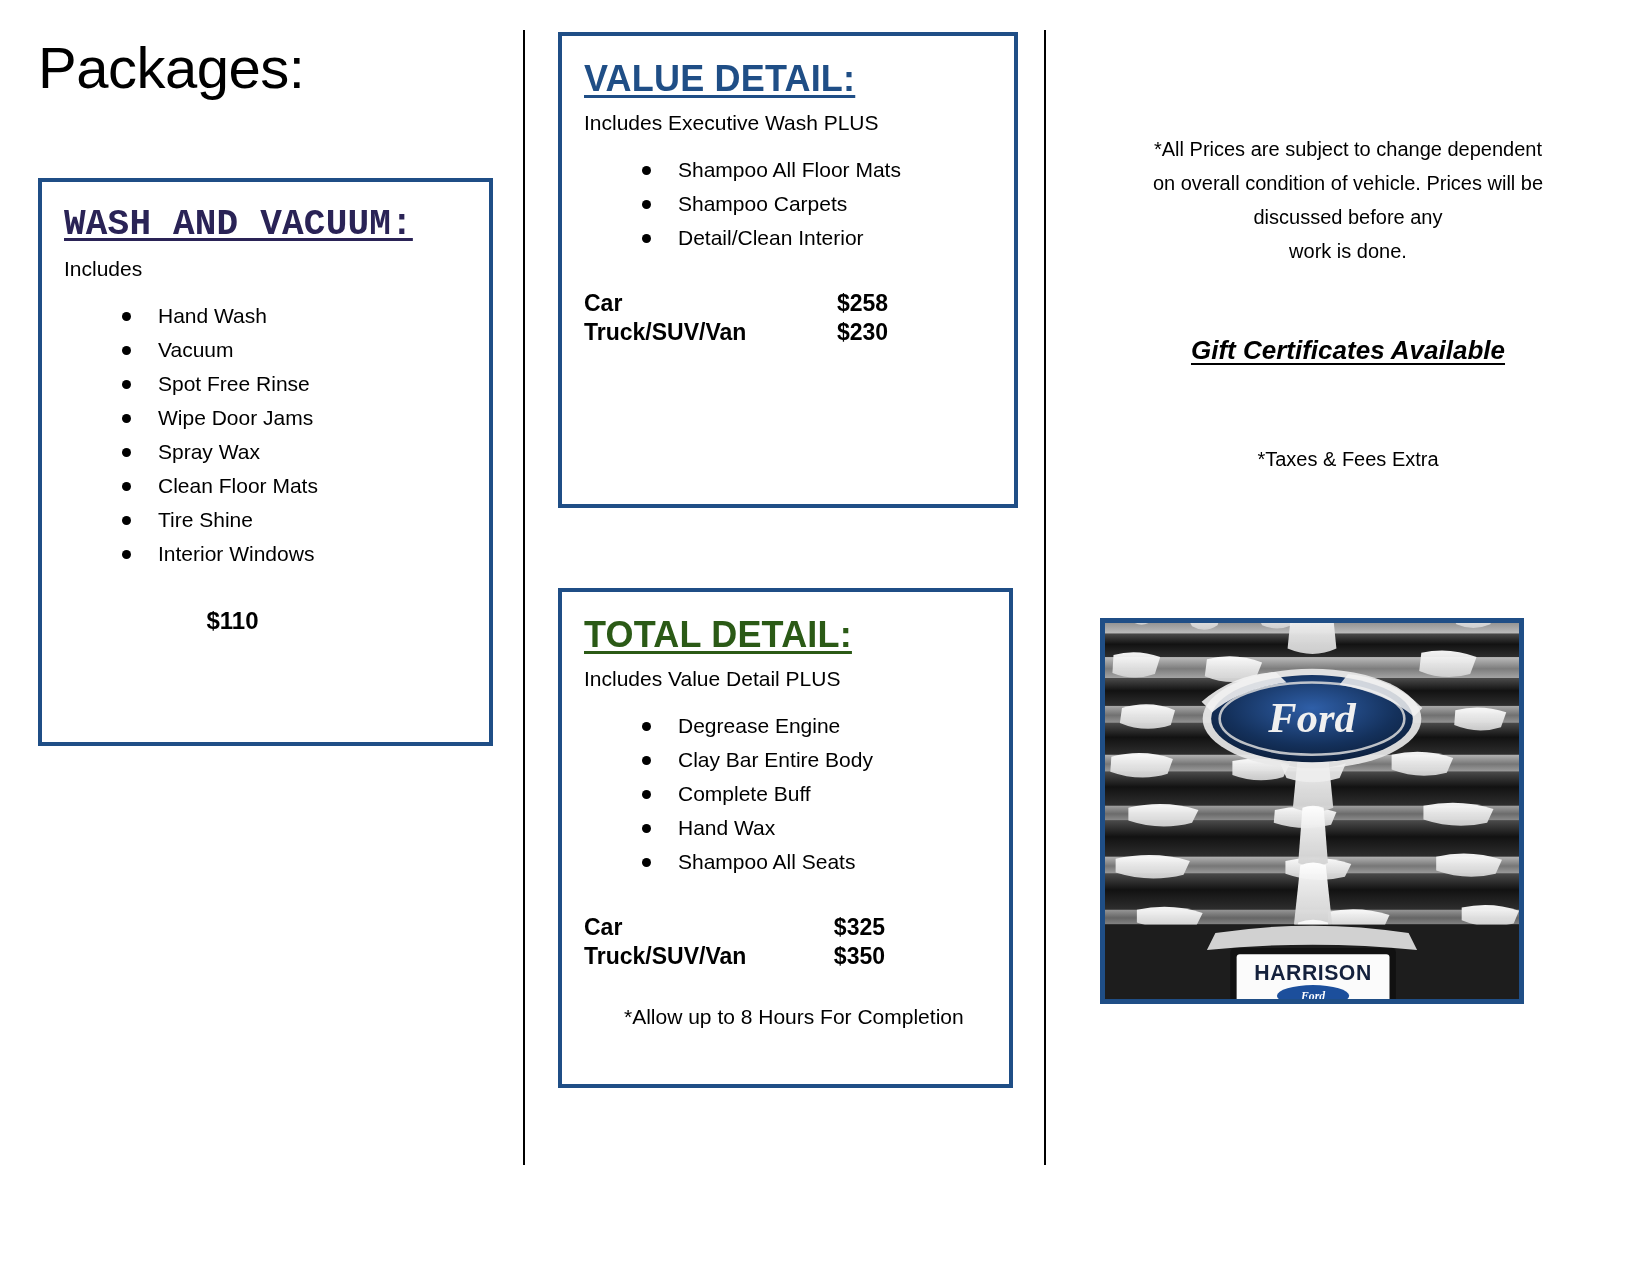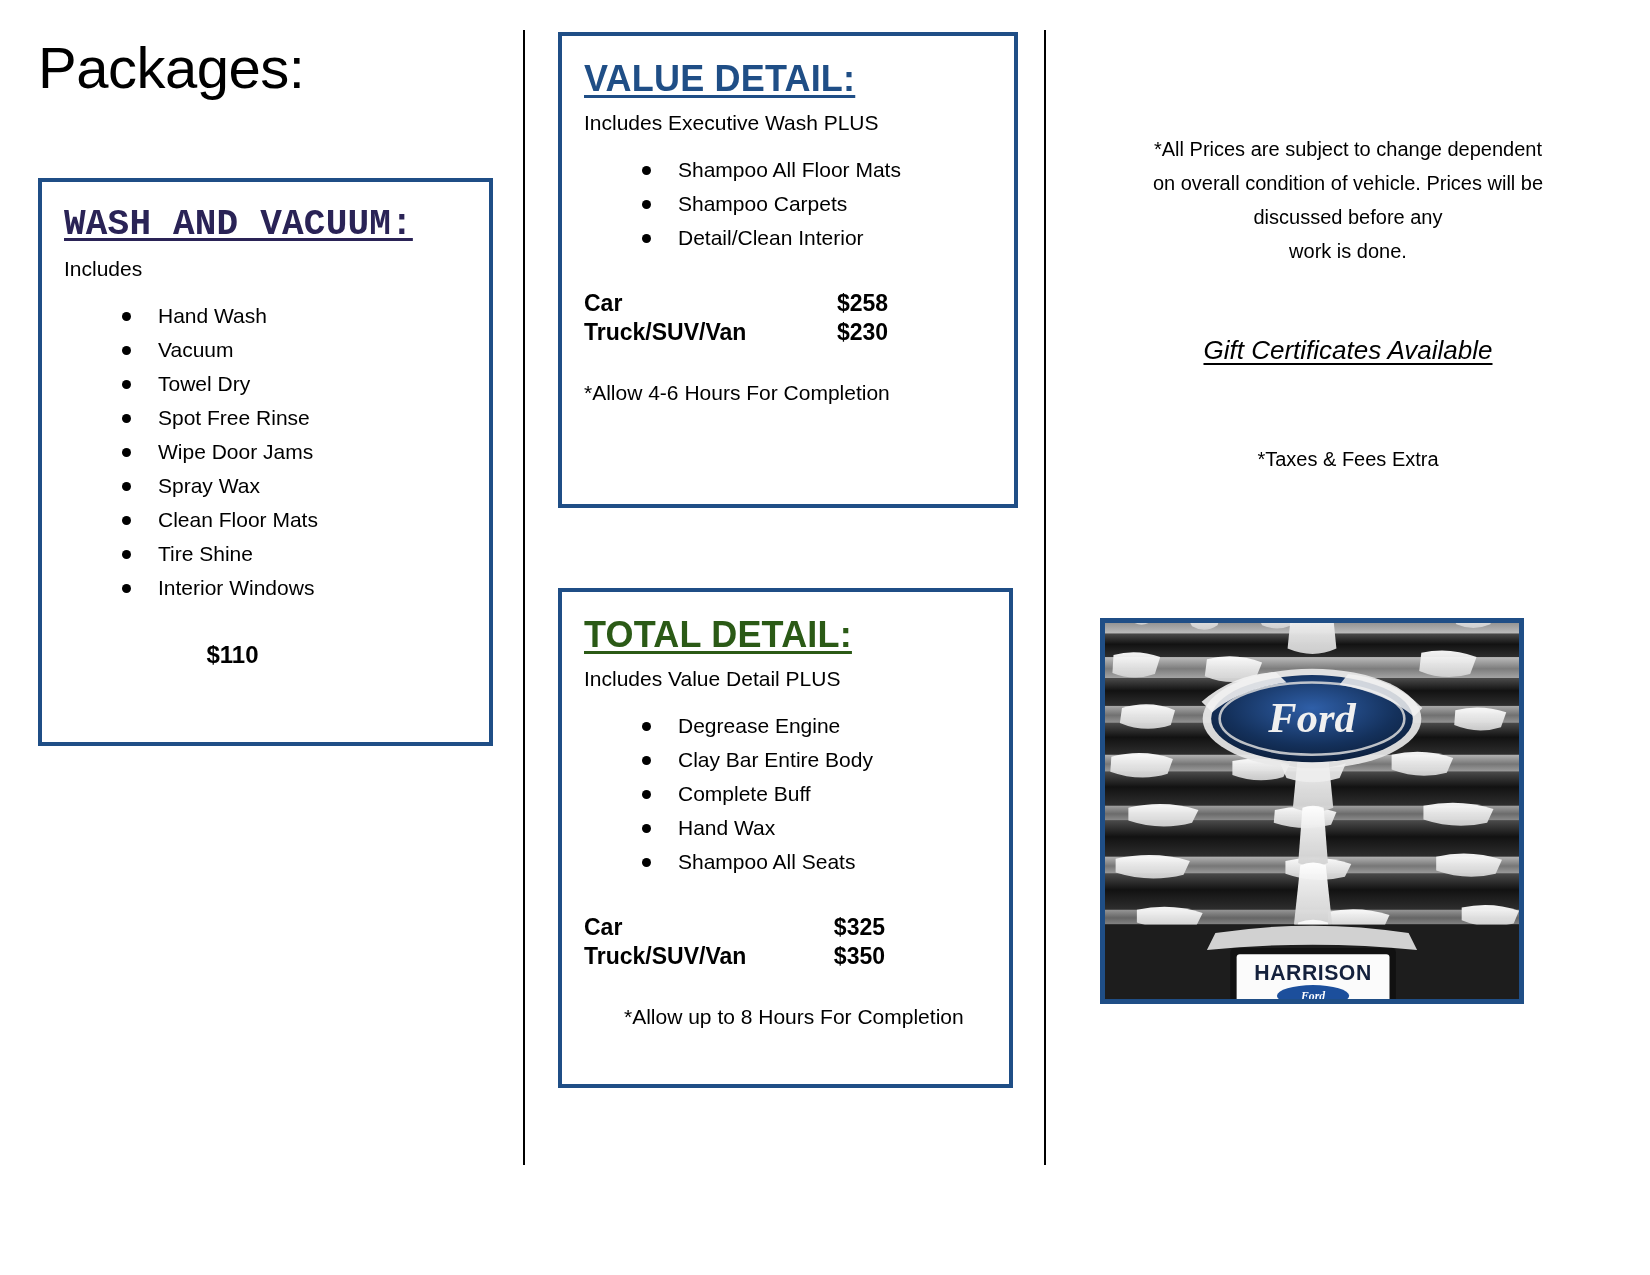--- a/index.html
+++ b/index.html
@@ -157,21 +157,21 @@
     font-size: 20px;
     line-height: 1.7;
   }
   .gift-cert {
     position: absolute;
     left: 34px;
     top: 335px;
     width: 540px;
     text-align: center;
     font-size: 26px;
-    font-weight: normal;
+    font-weight: bold;
     font-style: italic;
     text-decoration: underline;
     text-underline-offset: 4px;
   }
   .taxes-note {
     position: absolute;
     left: 34px;
     top: 448px;
     width: 540px;
     text-align: center;
@@ -209,21 +209,20 @@
 
     <div class="page-title">Packages:</div>
 
     <div class="box box-wash">
       <div class="box-inner">
         <div class="pkg-heading heading-navy">WASH AND VACUUM:</div>
         <div class="includes-line">Includes</div>
         <ul class="feature-list">
           <li>Hand Wash</li>
           <li>Vacuum</li>
-          <li>Towel Dry</li>
           <li>Spot Free Rinse</li>
           <li>Wipe Door Jams</li>
           <li>Spray Wax</li>
           <li>Clean Floor Mats</li>
           <li>Tire Shine</li>
           <li>Interior Windows</li>
         </ul>
         <div class="single-price">$110</div>
       </div>
     </div>
@@ -246,21 +245,20 @@
             <tr>
               <td class="price-label">Car</td>
               <td class="price-value">$258</td>
             </tr>
             <tr>
               <td class="price-label">Truck/SUV/Van</td>
               <td class="price-value">$230</td>
             </tr>
           </tbody>
         </table>
-        <div class="completion-note">*Allow 4-6 Hours For Completion</div>
       </div>
     </div>
 
     <div class="box box-total">
       <div class="box-inner">
         <div class="pkg-heading heading-green">TOTAL DETAIL:</div>
         <div class="includes-line">Includes Value Detail PLUS</div>
         <ul class="feature-list">
           <li>Degrease Engine</li>
           <li>Clay Bar Entire Body</li>

